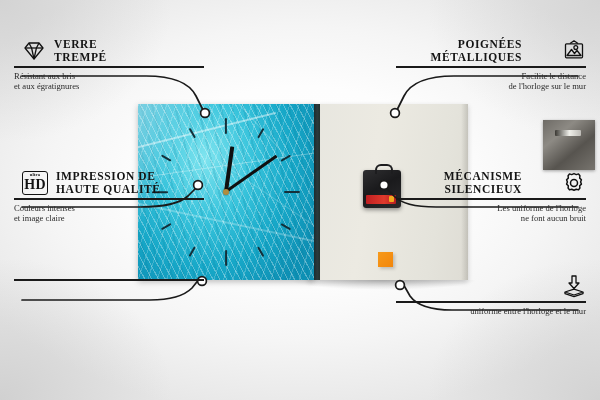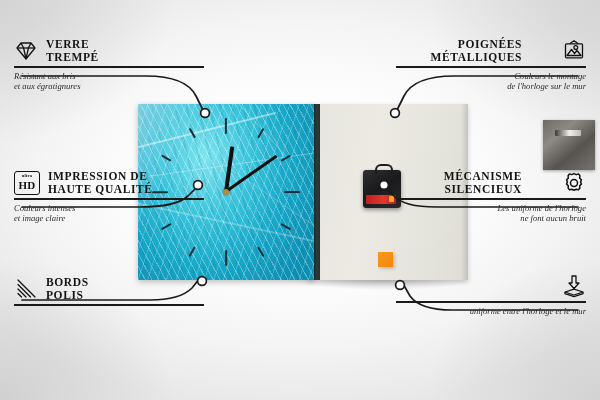--- a/index.html
+++ b/index.html
@@ -80,39 +80,39 @@
     background:radial-gradient(ellipse at 50% 0%, rgba(0,0,0,.22) 0%, rgba(0,0,0,0) 70%);
   }
 
   
   .connectors{position:absolute;inset:0;pointer-events:none;}
 
   
   .feature{position:absolute;width:190px;}
   .feature.left{left:14px;text-align:left;}
   .feature.right{right:14px;text-align:right;}
-  .f-head{display:flex;align-items:center;gap:8px;}
+  .f-head{display:flex;align-items:center;gap:8px;margin-left:8px;}
   .feature.right .f-head{flex-direction:row-reverse;gap:40px;}
   .f-title{
     font-family:"Liberation Serif",serif;
     font-weight:bold;font-size:11.5px;line-height:12.5px;
     letter-spacing:.6px;color:#141414;text-transform:uppercase;
   }
   .f-rule{height:1.6px;background:#1a1a1a;margin:3px 0 3px;}
   .f-sub{
     font-family:"Liberation Serif",serif;
-    font-size:8.6px;line-height:10.4px;color:#2a2a2a;font-style:italic;
+    font-size:8.6px;line-height:10.4px;color:#2a2a2a;
   }
   .icon{width:24px;height:24px;flex:0 0 24px;display:block;}
   .hd-box{
     width:24px;height:22px;flex:0 0 24px;border:1.6px solid #111;border-radius:3px;
     display:flex;flex-direction:column;align-items:center;justify-content:center;line-height:1;
   }
   .hd-ultra{font-size:4.6px;font-weight:bold;letter-spacing:.2px;color:#111;}
-  .hd-hd{font-size:11px;font-weight:bold;letter-spacing:.3px;color:#111;margin-top:.5px;}
+  .hd-hd{font-size:14px;font-weight:bold;letter-spacing:.3px;color:#111;margin-top:.5px;}
 </style>
 </head>
 <body>
 
 <div class="stage">
   <div class="corner-shade cs-tl"></div>
   <div class="corner-shade cs-tr"></div>
   <div class="corner-shade cs-bl"></div>
   <div class="corner-shade cs-br"></div>
 
@@ -206,54 +206,40 @@
         <div class="f-title">IMPRESSION DE</div>
         <div class="f-title">HAUTE QUALITÉ</div>
       </div>
     </div>
     <div class="f-rule"></div>
     <div class="f-sub">Couleurs intenses</div>
     <div class="f-sub">et image claire</div>
   </div>
 
   <div class="feature left" style="top:276px;">
-    <div class="f-head">
-      <svg class="icon" viewBox="0 0 24 24">
-        <g stroke="#111" stroke-width="1.25" stroke-linecap="round">
-          <path d="M4,3 L21,20"></path>
-            <path d="M4,7.5 L16.5,20"></path>
-            <path d="M4,12 L12,20"></path>
-            <path d="M4,16.5 L7.5,20"></path>
-        </g>
-      </svg>
-      <div>
-        <div class="f-title">BORDS</div>
-        <div class="f-title">POLIS</div>
-      </div>
-    </div>
     <div class="f-rule"></div>
   </div>
 
   <div class="feature right" style="top:38px;">
     <div class="f-head">
       <svg class="icon" viewBox="0 0 24 24">
         <g fill="none" stroke="#111" stroke-width="1.3" stroke-linejoin="round">
           <path d="M8,4.5 L12,1.8 L16,4.5"></path>
           <rect x="3.5" y="4.8" width="17" height="14" rx="1"></rect>
           <path d="M5,16.5 L9.5,10.5 L12.5,14.5 L15,11.5 L19,16.5 Z"></path>
           <circle cx="13.8" cy="8.6" r="1.9"></circle>
         </g>
       </svg>
       <div>
         <div class="f-title">POIGNÉES</div>
         <div class="f-title">MÉTALLIQUES</div>
       </div>
     </div>
     <div class="f-rule"></div>
-    <div class="f-sub">Couleurs le montage</div>
+    <div class="f-sub">Facilite le distance</div>
     <div class="f-sub">de l'horloge sur le mur</div>
   </div>
 
   <div class="feature right" style="top:170px;">
     <div class="f-head">
       <svg class="icon" viewBox="0 0 24 24">
         <g fill="none" stroke="#111" stroke-width="1.5" stroke-linejoin="round">
           <path d="M12,2.6 l2.3,1.0 2.2,-0.7 1.4,1.9 -0.2,2.3 1.7,1.6 -0.8,2.2 0.8,2.2 -1.7,1.6 0.2,2.3 -1.4,1.9 -2.2,-0.7 -2.3,1.0 -2.3,-1.0 -2.2,0.7 -1.4,-1.9 0.2,-2.3 -1.7,-1.6 0.8,-2.2 -0.8,-2.2 1.7,-1.6 -0.2,-2.3 1.4,-1.9 2.2,0.7 Z"></path>
           <circle cx="12" cy="12" r="3.5"></circle>
         </g>

